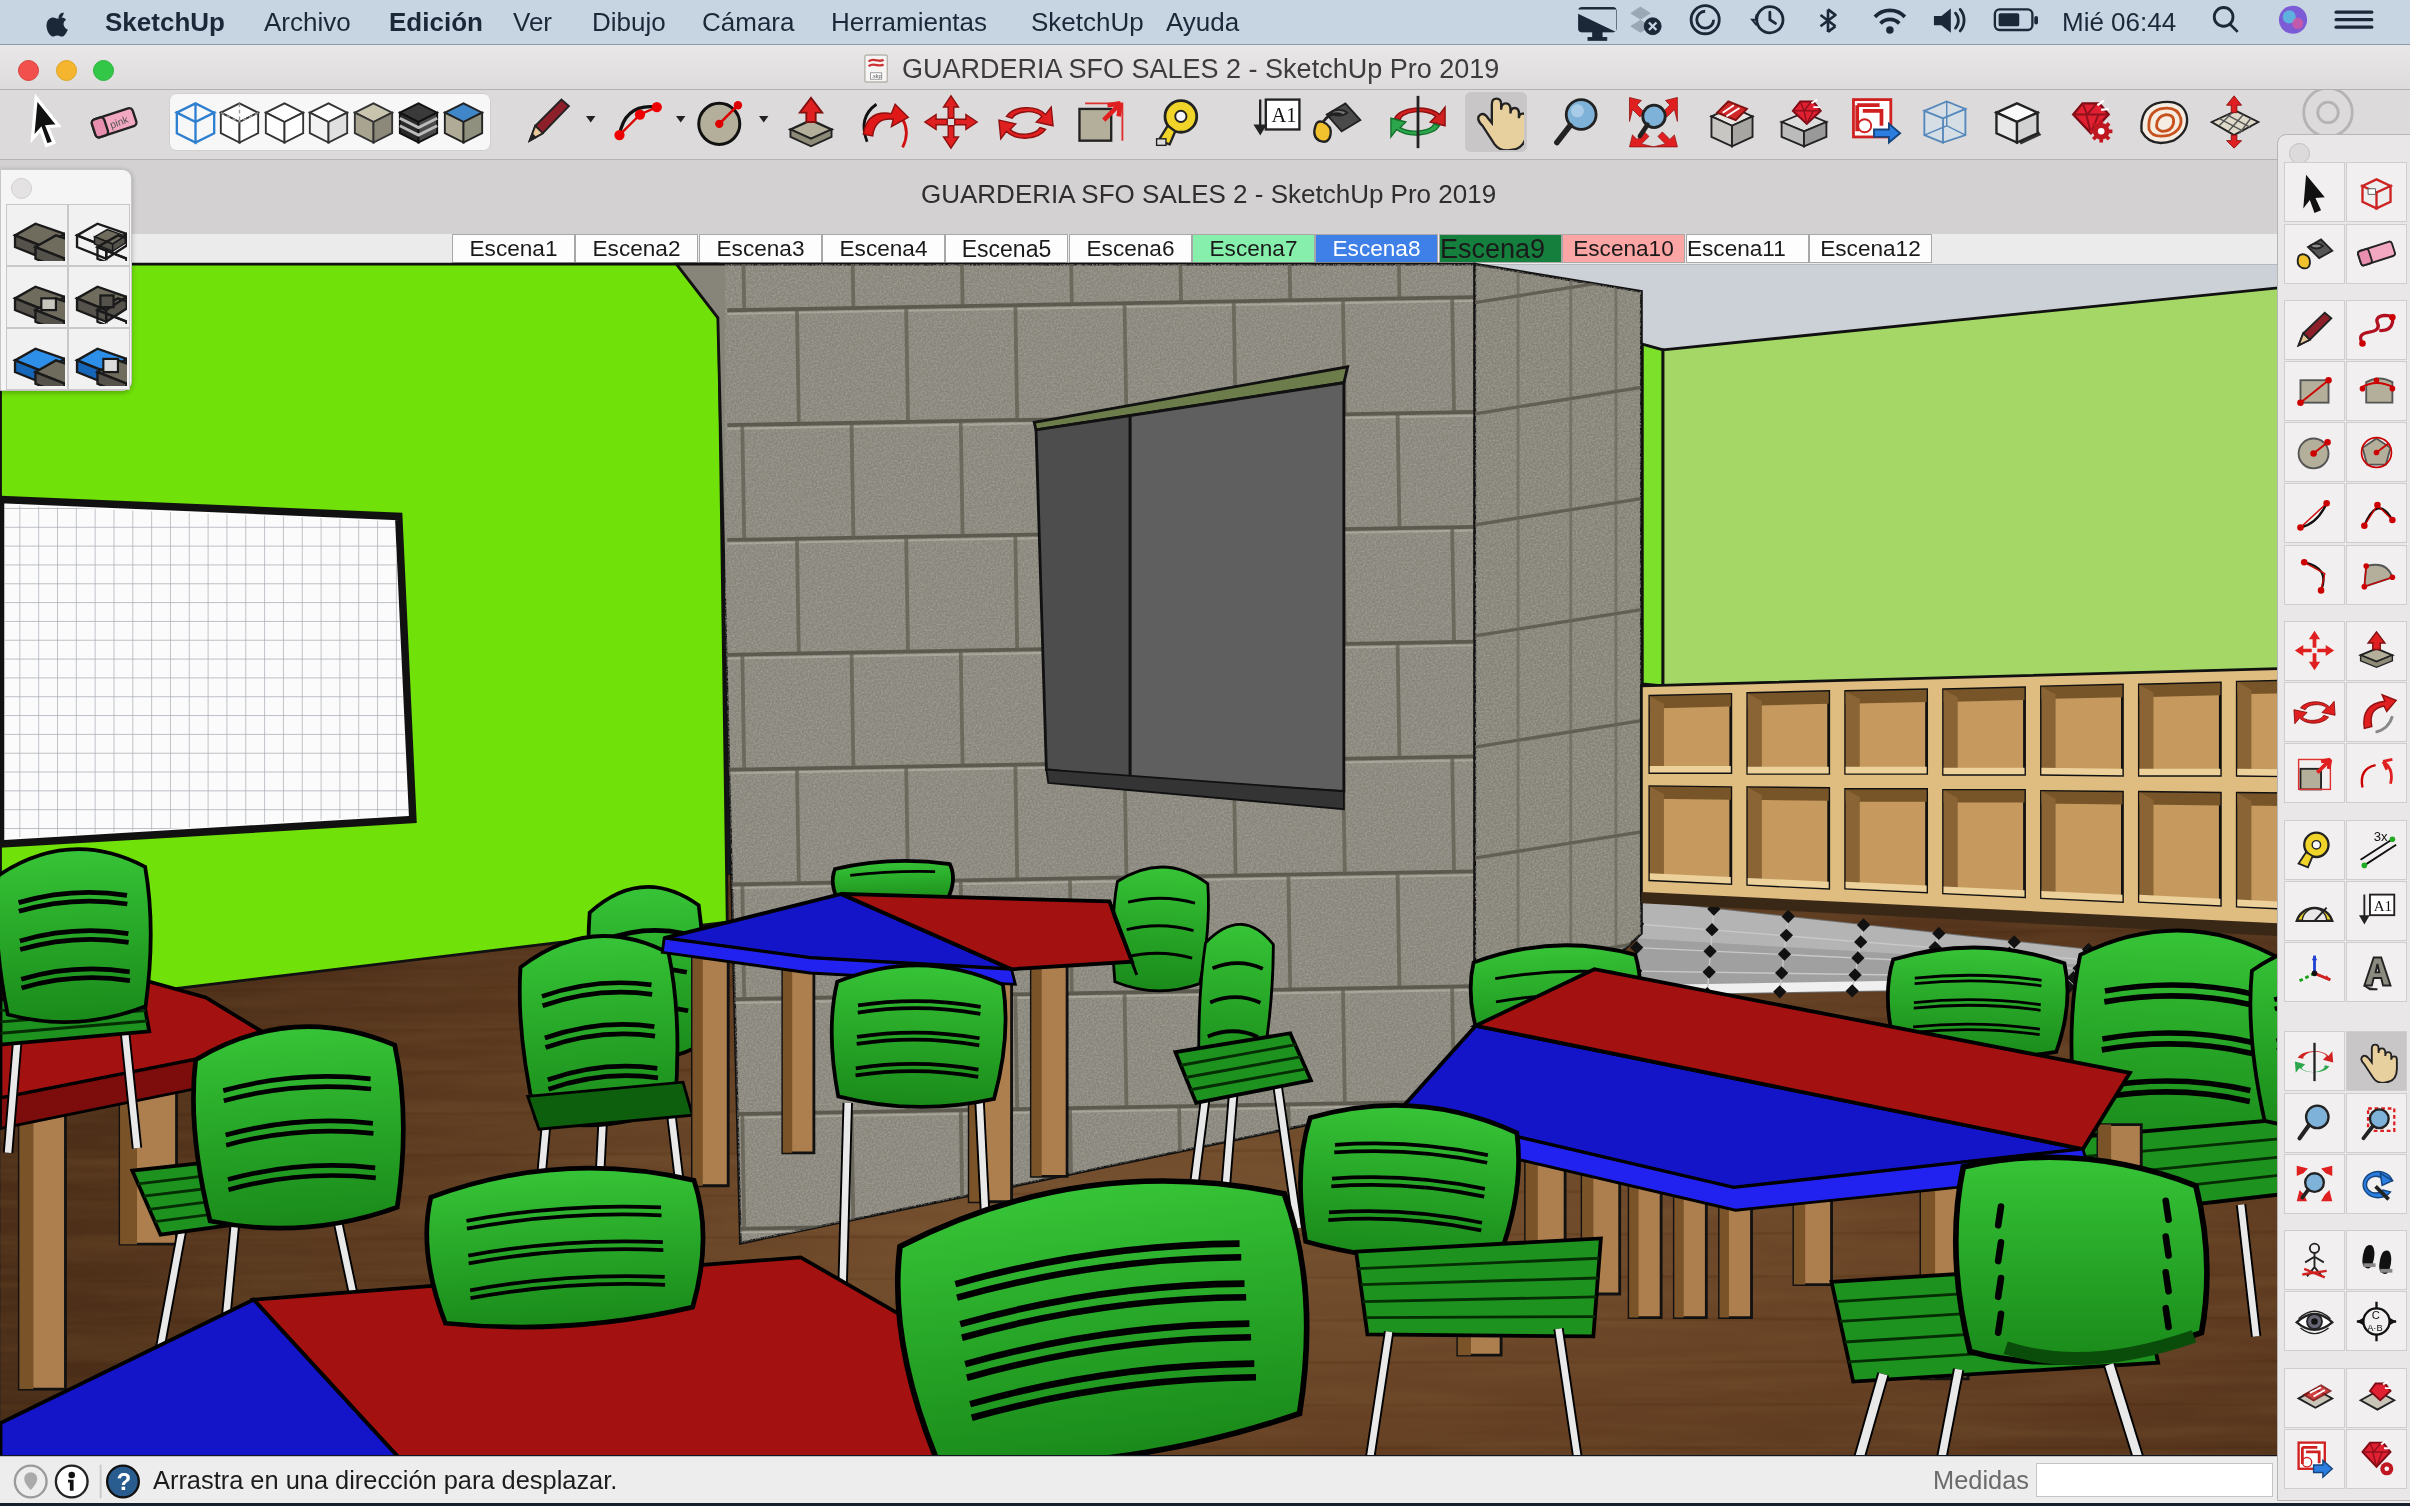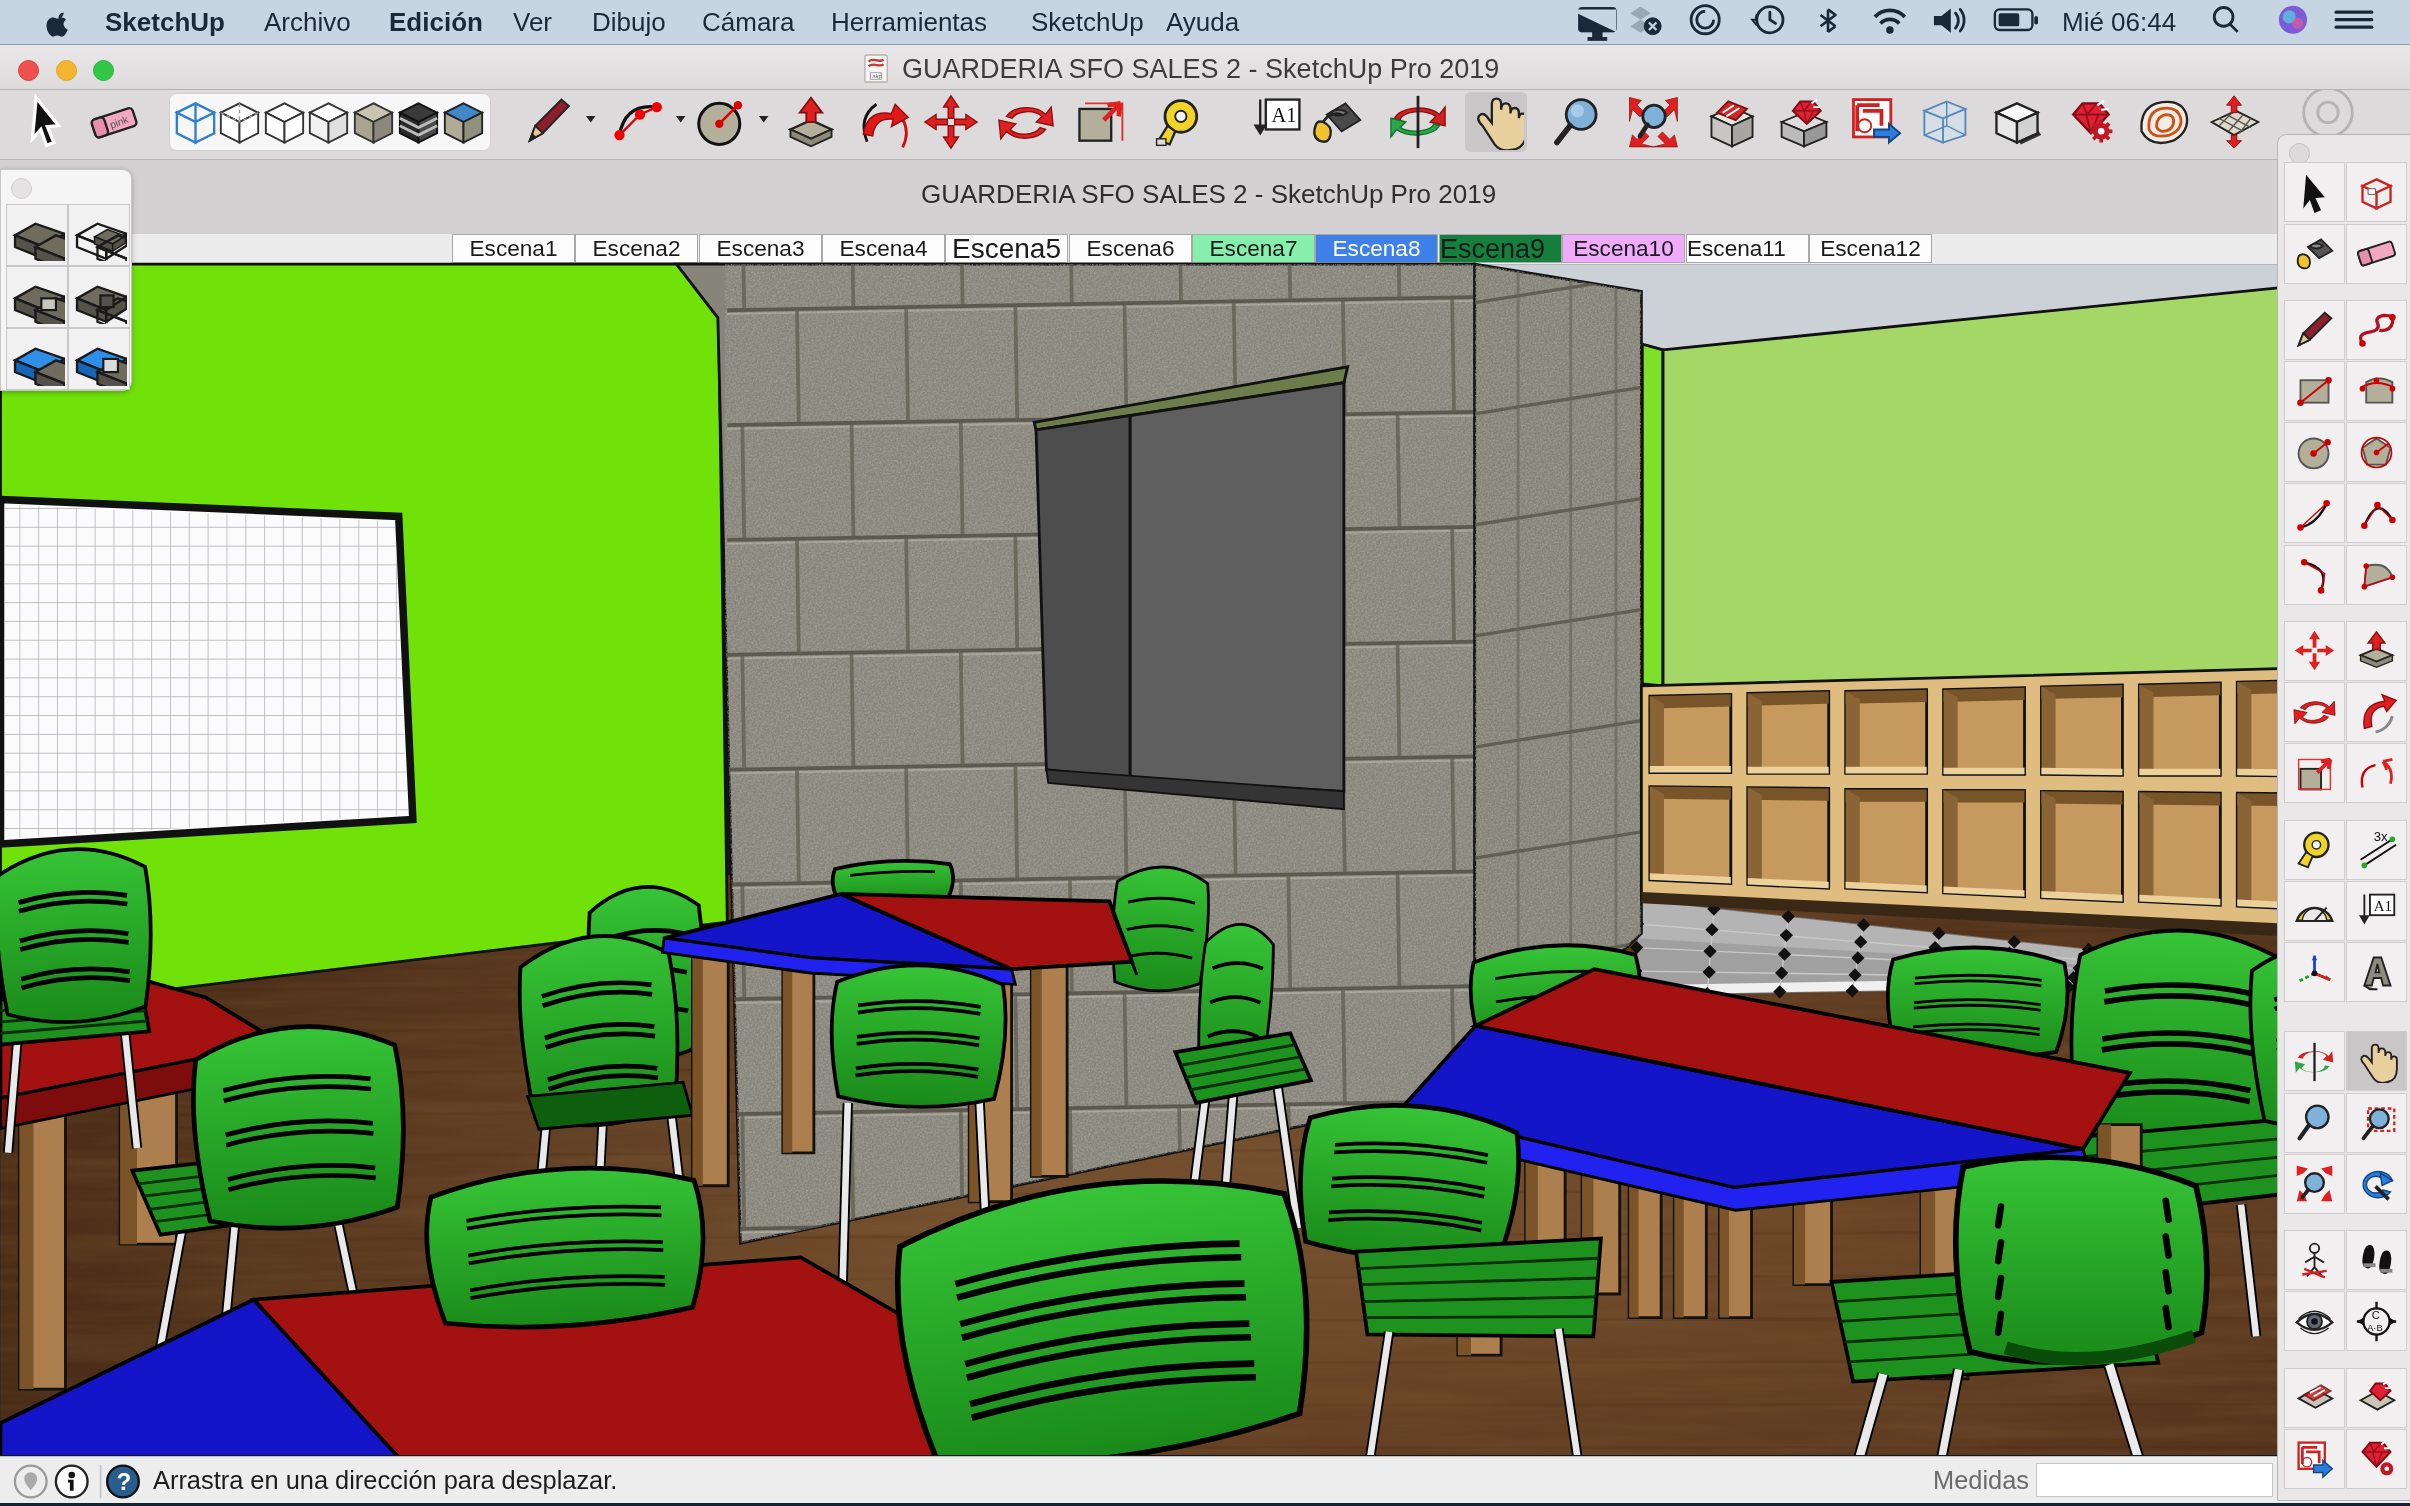--- a/index.html
+++ b/index.html
@@ -279,26 +279,26 @@
     </svg>
   </div>
 <div class="ab" style="left:0;top:160px;width:2411px;height:74px;background:#d3d1d1">
     <span class="ab" style="left:921px;top:19px;font-size:26px;color:#2e2e2e">GUARDERIA SFO SALES 2 - SketchUp Pro 2019</span>
   </div>
 <div class="ab" style="left:0;top:234px;width:2411px;height:30px;background:#ebebeb">
     <span class="ab" style="left:452px;top:0;width:123px;height:29px;background:#fdfdfd;border:0.9px solid #a8a8a8;color:#1a1a1a;font-size:22.6px;text-align:center;line-height:28px">Escena1</span>
     <span class="ab" style="left:575px;top:0;width:123px;height:29px;background:#fdfdfd;border:0.9px solid #a8a8a8;color:#1a1a1a;font-size:22.6px;text-align:center;line-height:28px">Escena2</span>
     <span class="ab" style="left:699px;top:0;width:123px;height:29px;background:#fdfdfd;border:0.9px solid #a8a8a8;color:#1a1a1a;font-size:22.6px;text-align:center;line-height:28px">Escena3</span>
     <span class="ab" style="left:822px;top:0;width:123px;height:29px;background:#fdfdfd;border:0.9px solid #a8a8a8;color:#1a1a1a;font-size:22.6px;text-align:center;line-height:28px">Escena4</span>
-    <span class="ab" style="left:945px;top:0;width:123px;height:29px;background:#fdfdfd;border:0.9px solid #a8a8a8;color:#1a1a1a;font-size:28px;text-align:center;line-height:28px">Escena5</span>
+    <span class="ab" style="left:945px;top:0;width:123px;height:29px;background:#fdfdfd;border:0.9px solid #a8a8a8;color:#1a1a1a;font-size:23px;text-align:center;line-height:28px">Escena5</span>
     <span class="ab" style="left:1069px;top:0;width:123px;height:29px;background:#fdfdfd;border:0.9px solid #a8a8a8;color:#1a1a1a;font-size:22.6px;text-align:center;line-height:28px">Escena6</span>
     <span class="ab" style="left:1192px;top:0;width:123px;height:29px;background:#86efac;border:0.9px solid #a8a8a8;color:#1a1a1a;font-size:22.6px;text-align:center;line-height:28px">Escena7</span>
     <span class="ab" style="left:1315px;top:0;width:123px;height:29px;background:#3f80e8;border:0.9px solid #a8a8a8;color:#fff;font-size:22.6px;text-align:center;line-height:28px">Escena8</span>
     <span class="ab" style="left:1439px;top:0;width:123px;height:29px;background:#15803d;border:0.9px solid #a8a8a8;color:#1a1a1a;font-size:27px;line-height:28px">Escena9</span>
-    <span class="ab" style="left:1562px;top:0;width:123px;height:29px;background:#f0abfc;border:0.9px solid #a8a8a8;color:#1a1a1a;font-size:22.6px;text-align:center;line-height:28px">Escena10</span>
+    <span class="ab" style="left:1562px;top:0;width:123px;height:29px;background:#fca5a5;border:0.9px solid #a8a8a8;color:#1a1a1a;font-size:22.6px;text-align:center;line-height:28px">Escena10</span>
     <span class="ab" style="left:1686px;top:0;width:123px;height:29px;background:#fdfdfd;border:0.9px solid #a8a8a8;color:#1a1a1a;font-size:22.6px;line-height:28px">Escena11</span>
     <span class="ab" style="left:1809px;top:0;width:123px;height:29px;background:#fdfdfd;border:0.9px solid #a8a8a8;color:#1a1a1a;font-size:22.6px;text-align:center;line-height:28px">Escena12</span>
   </div>
 <svg style="position:absolute;left:0px;top:234px" width="2411" height="1221" viewBox="0 249 2560 1297">
     <defs>
       <filter id="stoneN" x="0" y="0" width="100%" height="100%">
         <feTurbulence type="fractalNoise" baseFrequency="0.5" numOctaves="4" stitchTiles="stitch" result="n"></feTurbulence>
         <feColorMatrix in="n" type="matrix" values="0 0 0 0 0.36  0 0 0 0 0.35  0 0 0 0 0.31  1.8 0 0 0 -0.55"></feColorMatrix>
       </filter>
       <filter id="woodN" x="0" y="0" width="100%" height="100%">

